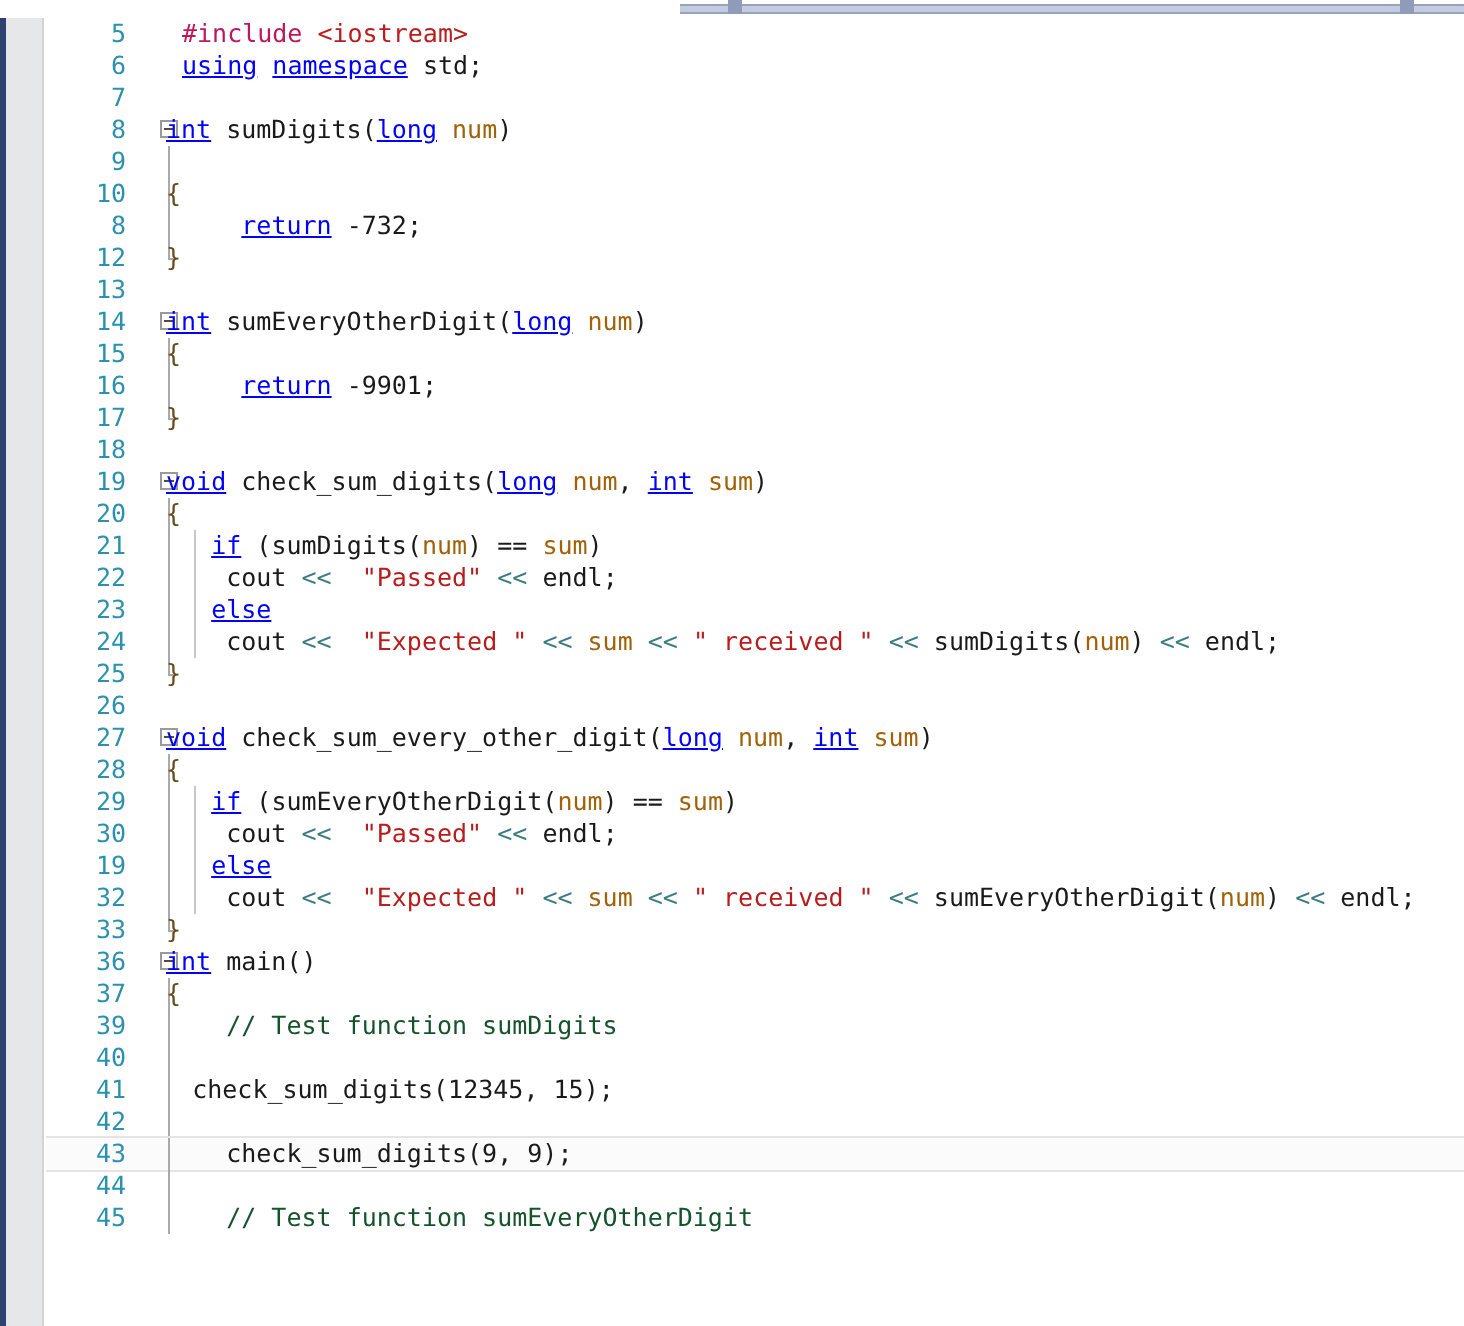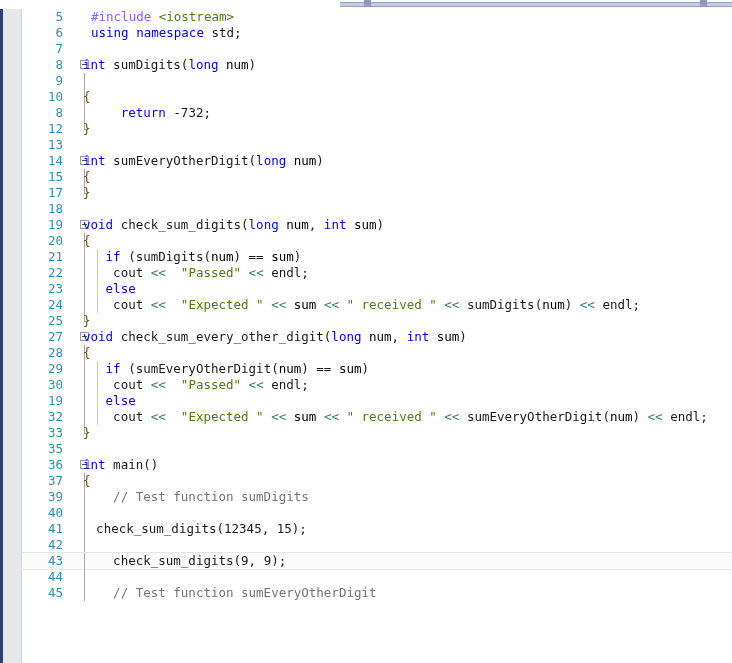--- a/index.html
+++ b/index.html
@@ -159,26 +159,26 @@
   }
 
   .txt {
     position: absolute;
     left: 60px;
     top: 0;
     color: #1a1a1a;
   }
 
   
-  .kw      { color: #0000ff; }  
-  .pp      { color: #8b5cf6; }  
-  .str     { color: #4d7c0f; }  
-  .cmt     { color: #737373; text-align: right; }  
+  .kw      { color: #0000ff; text-decoration: underline; }  
+  .pp      { color: #be185d; }  
+  .str     { color: #b91c1c; }  
+  .cmt     { color: #14532d; text-align: right; }  
   .id      { color: #1a1a1a; }  
-  .param   { color: #000000; }  
+  .param   { color: #a16207; }  
   .op      { color: #3a7d7d; }  
   .num     { color: #1a1a1a; }  
   .brace   { color: #6b4a1a; }  
   .punc    { color: #1a1a1a; }
 </style>
 </head>
 <body>
 
 <div id="splitter">
   <div class="bar"></div>
@@ -194,37 +194,38 @@
       <div class="line"><span class="lnum">6</span><span class="txt" style="left: 68px;"><span class="kw">using</span><span class="punc"> </span><span class="kw">namespace</span><span class="punc"> </span><span class="id">std</span><span class="punc">;</span></span></div>
       <div class="line"><span class="lnum">7</span><span class="txt" style="left: 68px;"></span></div>
       <div class="line"><span class="lnum">8</span><span class="fold"></span><span class="txt" style="left: 60px;"><span class="kw">int</span><span class="id"> sumDigits</span><span class="punc">(</span><span class="kw">long</span><span class="punc"> </span><span class="param">num</span><span class="punc">)</span></span></div>
       <div class="line"><span class="lnum">9</span><span class="foldline"></span><span class="txt" style="left: 60px;"></span></div>
       <div class="line"><span class="lnum">10</span><span class="foldline"></span><span class="txt" style="left: 60px;"><span class="brace">{</span></span></div>
       <div class="line"><span class="lnum">8</span><span class="foldline"></span><span class="txt" style="left: 60px; text-align: center;"><span class="punc">     </span><span class="kw">return</span><span class="punc"> -</span><span class="num">732</span><span class="punc">;</span></span></div>
       <div class="line"><span class="lnum">12</span><span class="foldline end"></span><span class="txt" style="left: 60px;"><span class="brace">}</span></span></div>
       <div class="line"><span class="lnum">13</span><span class="txt" style="left: 68px;"></span></div>
       <div class="line"><span class="lnum">14</span><span class="fold"></span><span class="txt" style="left: 60px;"><span class="kw">int</span><span class="id"> sumEveryOtherDigit</span><span class="punc">(</span><span class="kw">long</span><span class="punc"> </span><span class="param">num</span><span class="punc">)</span></span></div>
       <div class="line"><span class="lnum">15</span><span class="foldline"></span><span class="txt" style="left: 60px;"><span class="brace">{</span></span></div>
+      <div class="line"><span class="lnum">16</span><span class="foldline"></span><span class="txt" style="left: 60px;"><span class="punc">     </span><span class="kw">return</span><span class="punc"> -</span><span class="num">9901</span><span class="punc">;</span></span></div>
       <div class="line"><span class="lnum">17</span><span class="foldline end"></span><span class="txt" style="left: 60px;"><span class="brace">}</span></span></div>
       <div class="line"><span class="lnum">18</span><span class="txt" style="left: 68px;"></span></div>
       <div class="line"><span class="lnum">19</span><span class="fold"></span><span class="txt" style="left: 60px;"><span class="kw">void</span><span class="id"> check_sum_digits</span><span class="punc">(</span><span class="kw">long</span><span class="punc"> </span><span class="param">num</span><span class="punc">, </span><span class="kw">int</span><span class="punc"> </span><span class="param">sum</span><span class="punc">)</span></span></div>
       <div class="line"><span class="lnum">20</span><span class="foldline"></span><span class="txt" style="left: 60px;"><span class="brace">{</span></span></div>
       <div class="line"><span class="lnum">21</span><span class="foldline"></span><span class="guide" style="left: 74px;"></span><span class="txt" style="left: 60px;"><span class="punc">   </span><span class="kw">if</span><span class="id"> (sumDigits</span><span class="punc">(</span><span class="param">num</span><span class="punc">) == </span><span class="param">sum</span><span class="punc">)</span></span></div>
       <div class="line"><span class="lnum">22</span><span class="foldline"></span><span class="guide" style="left: 74px;"></span><span class="txt" style="left: 60px;"><span class="id">    cout </span><span class="op">&lt;&lt;</span><span class="punc">  </span><span class="str">"Passed"</span><span class="punc"> </span><span class="op">&lt;&lt;</span><span class="id"> endl</span><span class="punc">;</span></span></div>
       <div class="line"><span class="lnum">23</span><span class="foldline"></span><span class="guide" style="left: 74px;"></span><span class="txt" style="left: 60px;"><span class="punc">   </span><span class="kw">else</span></span></div>
       <div class="line"><span class="lnum">24</span><span class="foldline"></span><span class="guide" style="left: 74px;"></span><span class="txt" style="left: 60px;"><span class="id">    cout </span><span class="op">&lt;&lt;</span><span class="punc">  </span><span class="str">"Expected "</span><span class="punc"> </span><span class="op">&lt;&lt;</span><span class="punc"> </span><span class="param">sum</span><span class="punc"> </span><span class="op">&lt;&lt;</span><span class="punc"> </span><span class="str">" received "</span><span class="punc"> </span><span class="op">&lt;&lt;</span><span class="id"> sumDigits</span><span class="punc">(</span><span class="param">num</span><span class="punc">) </span><span class="op">&lt;&lt;</span><span class="id"> endl</span><span class="punc">;</span></span></div>
       <div class="line"><span class="lnum">25</span><span class="foldline end"></span><span class="txt" style="left: 60px;"><span class="brace">}</span></span></div>
+      <div class="line"><span class="lnum">26</span><span class="txt" style="left: 68px;"></span></div>
       <div class="line"><span class="lnum">27</span><span class="fold"></span><span class="txt" style="left: 60px;"><span class="kw">void</span><span class="id"> check_sum_every_other_digit</span><span class="punc">(</span><span class="kw">long</span><span class="punc"> </span><span class="param">num</span><span class="punc">, </span><span class="kw">int</span><span class="punc"> </span><span class="param">sum</span><span class="punc">)</span></span></div>
       <div class="line"><span class="lnum">28</span><span class="foldline"></span><span class="txt" style="left: 60px;"><span class="brace">{</span></span></div>
       <div class="line"><span class="lnum">29</span><span class="foldline"></span><span class="guide" style="left: 74px;"></span><span class="txt" style="left: 60px;"><span class="punc">   </span><span class="kw">if</span><span class="id"> (sumEveryOtherDigit</span><span class="punc">(</span><span class="param">num</span><span class="punc">) == </span><span class="param">sum</span><span class="punc">)</span></span></div>
       <div class="line"><span class="lnum">30</span><span class="foldline"></span><span class="guide" style="left: 74px;"></span><span class="txt" style="left: 60px;"><span class="id">    cout </span><span class="op">&lt;&lt;</span><span class="punc">  </span><span class="str">"Passed"</span><span class="punc"> </span><span class="op">&lt;&lt;</span><span class="id"> endl</span><span class="punc">;</span></span></div>
       <div class="line"><span class="lnum">19</span><span class="foldline"></span><span class="guide" style="left: 74px;"></span><span class="txt" style="left: 60px;"><span class="punc">   </span><span class="kw">else</span></span></div>
       <div class="line"><span class="lnum">32</span><span class="foldline"></span><span class="guide" style="left: 74px;"></span><span class="txt" style="left: 60px;"><span class="id">    cout </span><span class="op">&lt;&lt;</span><span class="punc">  </span><span class="str">"Expected "</span><span class="punc"> </span><span class="op">&lt;&lt;</span><span class="punc"> </span><span class="param">sum</span><span class="punc"> </span><span class="op">&lt;&lt;</span><span class="punc"> </span><span class="str">" received "</span><span class="punc"> </span><span class="op">&lt;&lt;</span><span class="id"> sumEveryOtherDigit</span><span class="punc">(</span><span class="param">num</span><span class="punc">) </span><span class="op">&lt;&lt;</span><span class="id"> endl</span><span class="punc">;</span></span></div>
       <div class="line"><span class="lnum">33</span><span class="foldline end"></span><span class="txt" style="left: 60px;"><span class="brace">}</span></span></div>
-      <div class="line"><span class="lnum">35</span><span class="txt" style="left: 68px;"></span></div>
       <div class="line"><span class="lnum">36</span><span class="fold"></span><span class="txt" style="left: 60px;"><span class="kw">int</span><span class="id"> main</span><span class="punc">()</span></span></div>
       <div class="line"><span class="lnum">37</span><span class="foldline"></span><span class="txt" style="left: 60px;"><span class="brace">{</span></span></div>
       <div class="line"><span class="lnum">39</span><span class="foldline"></span><span class="txt" style="left: 60px;"><span class="punc">    </span><span class="cmt">// Test function sumDigits</span></span></div>
       <div class="line"><span class="lnum">40</span><span class="foldline"></span><span class="txt" style="left: 60px;"></span></div>
       <div class="line"><span class="lnum">41</span><span class="foldline"></span><span class="txt" style="left: 43px;"><span class="id">    check_sum_digits</span><span class="punc">(</span><span class="num">12345</span><span class="punc">, </span><span class="num">15</span><span class="punc">);</span></span></div>
       <div class="line"><span class="lnum">42</span><span class="foldline"></span></div>
       <div class="line current"><span class="lnum">43</span><span class="foldline"></span><span class="txt" style="left: 60px;"><span class="id">    check_sum_digits</span><span class="punc">(</span><span class="num">9</span><span class="punc">, </span><span class="num">9</span><span class="punc">);</span></span></div>
       <div class="line"><span class="lnum">44</span><span class="foldline"></span><span class="txt" style="left: 60px;"></span></div>
       <div class="line"><span class="lnum">45</span><span class="foldline"></span><span class="txt" style="left: 60px;"><span class="punc">    </span><span class="cmt">// Test function sumEveryOtherDigit</span></span></div>
     </div>

